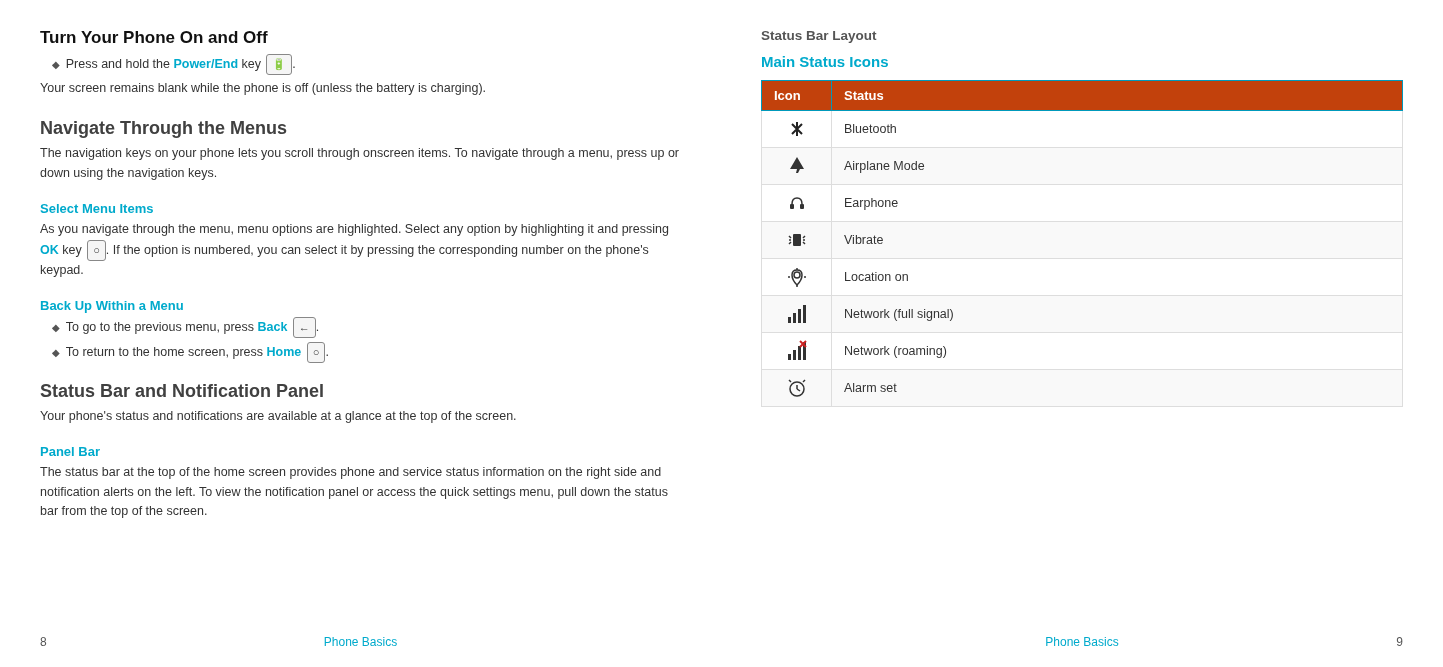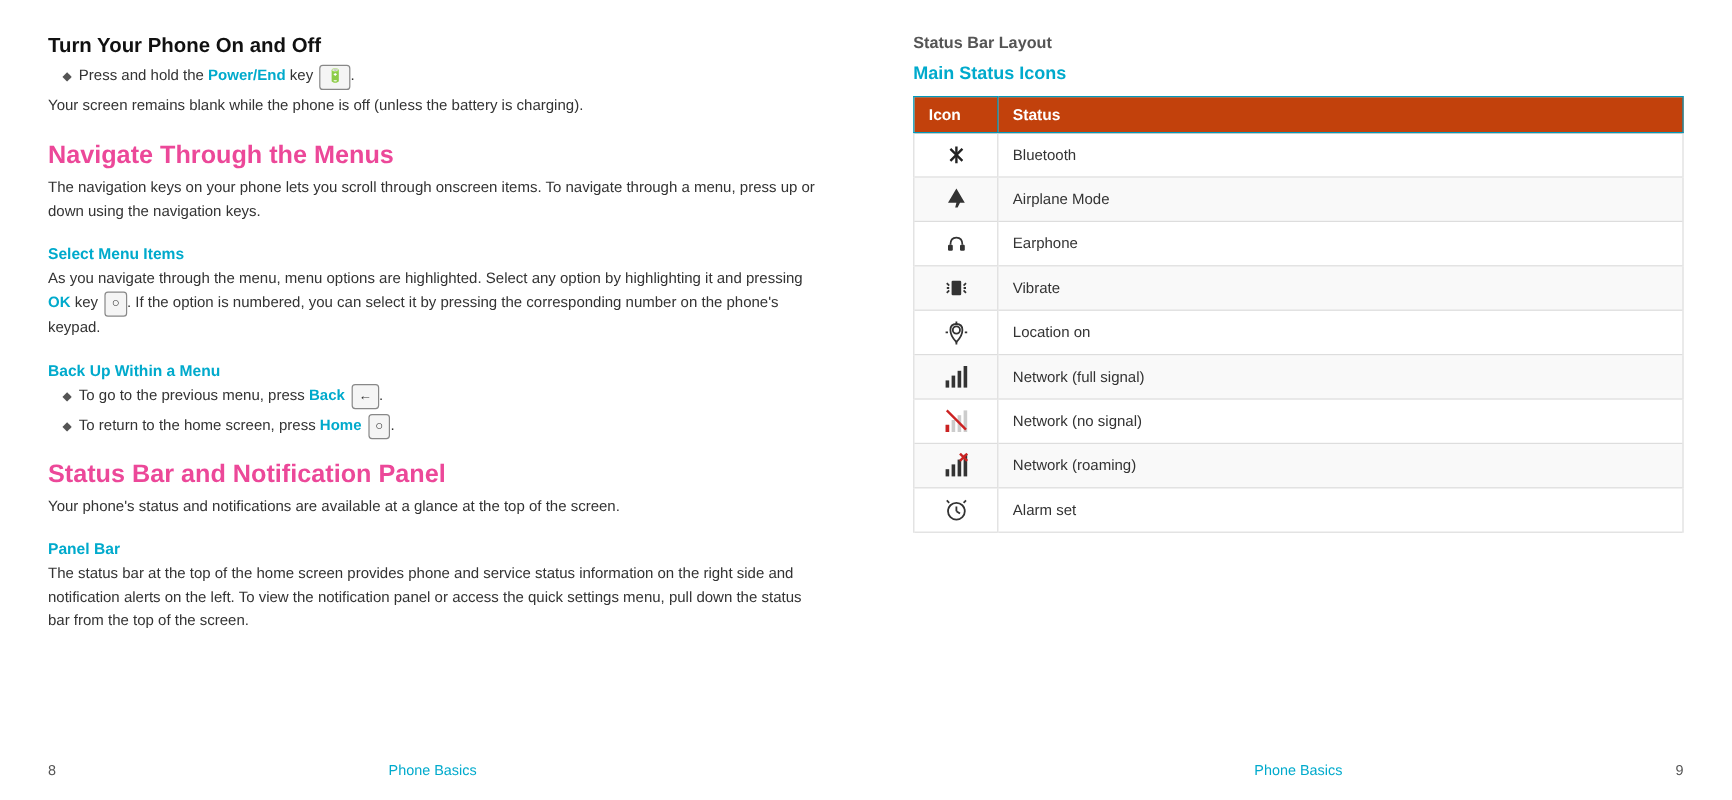--- a/index.html
+++ b/index.html
@@ -66,23 +66,23 @@
 
     h1.section-title {
       font-size: 17px;
       font-weight: 900;
       color: #111;
       margin-bottom: 6px;
       margin-top: 0;
     }
 
     h2.section-subtitle {
-      font-size: 21px;
+      font-size: 18px;
       font-weight: 800;
-      color: #ec4899;
+      color: #404040;
       margin-top: 14px;
       margin-bottom: 5px;
     }
 
     h3.section-sub {
       font-size: 13px;
       font-weight: 700;
       color: #00aacc;
       margin-top: 12px;
       margin-bottom: 4px;
@@ -335,35 +335,20 @@
       <rect x="17" y="2" width="3" height="18" fill="#333"></rect>
     </svg>
             </div>
           </td>
           <td>Network (full signal)</td>
         </tr>
         <tr>
           <td>
             <div class="icon-cell">
               <svg width="22" height="22" viewBox="0 0 22 22" fill="none" xmlns="http://www.w3.org/2000/svg">
-      <rect x="2" y="14" width="3" height="6" fill="#ccc"></rect>
-      <rect x="7" y="10" width="3" height="10" fill="#ccc"></rect>
-      <rect x="12" y="6" width="3" height="14" fill="#ccc"></rect>
-      <rect x="17" y="2" width="3" height="18" fill="#ccc"></rect>
-      <rect x="2" y="14" width="3" height="6" fill="#cc2222"></rect>
-      <line x1="3" y1="2" x2="19" y2="18" stroke="#cc2222" stroke-width="2"></line>
-    </svg>
-            </div>
-          </td>
-          <td>Network (no signal)</td>
-        </tr>
-        <tr>
-          <td>
-            <div class="icon-cell">
-              <svg width="22" height="22" viewBox="0 0 22 22" fill="none" xmlns="http://www.w3.org/2000/svg">
       <rect x="2" y="14" width="3" height="6" fill="#333"></rect>
       <rect x="7" y="10" width="3" height="10" fill="#333"></rect>
       <rect x="12" y="6" width="3" height="14" fill="#333"></rect>
       <rect x="17" y="2" width="3" height="18" fill="#333"></rect>
       <line x1="14" y1="1" x2="20" y2="7" stroke="#cc2222" stroke-width="2"></line>
       <line x1="20" y1="1" x2="14" y2="7" stroke="#cc2222" stroke-width="2"></line>
     </svg>
             </div>
           </td>
           <td>Network (roaming)</td>

